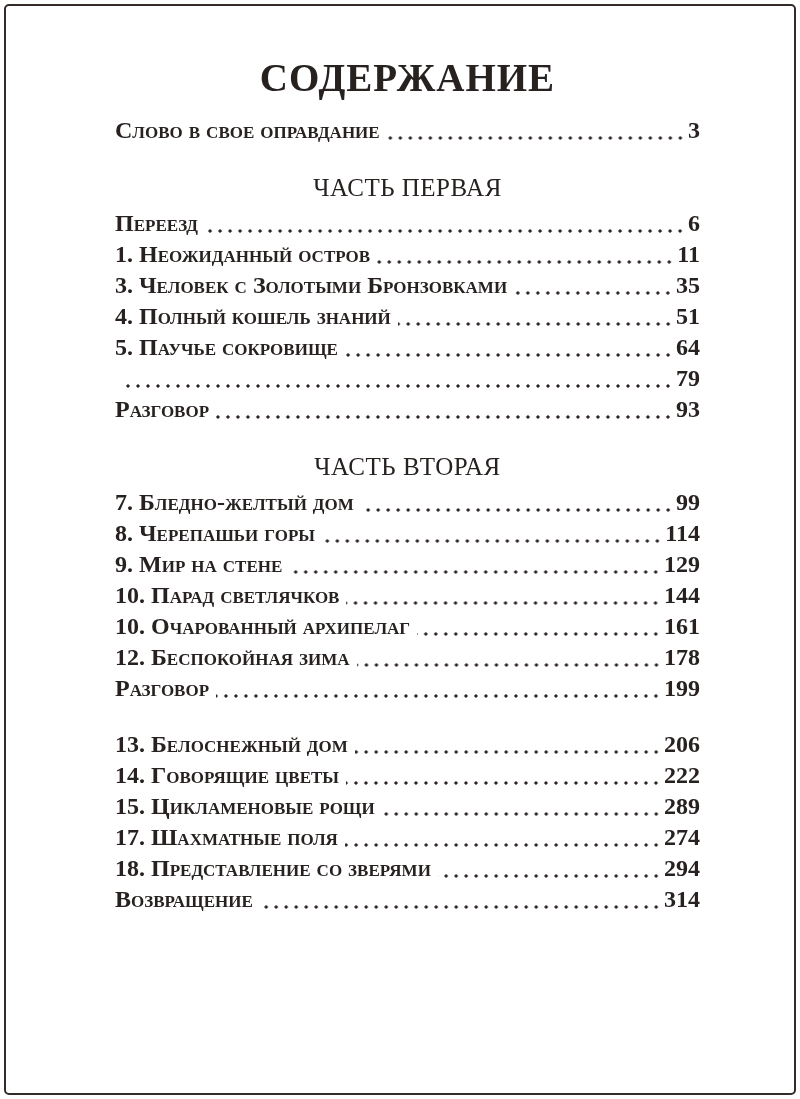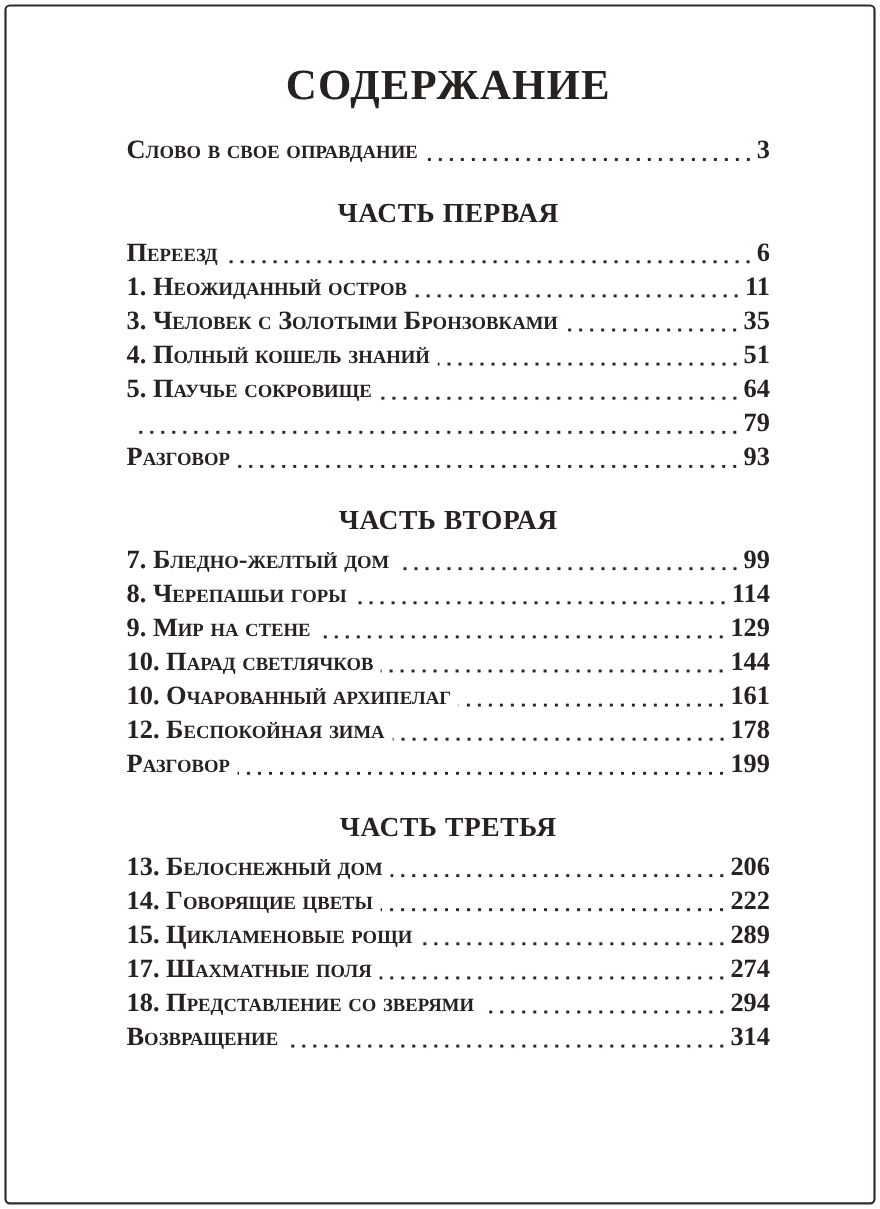--- a/index.html
+++ b/index.html
@@ -20,21 +20,21 @@
     pointer-events: none;
   }
   .content {
     padding: 56px 100px 0 115px;
   }
   .toc-title {
     font-size: 39px;
     font-weight: 700;
     text-align: center;
     letter-spacing: 1px;
-    margin: 0 0 21px 0;
+    margin: 0 0 14px 0;
     line-height: 1.15;
   }
   .toc-row {
     display: flex;
     align-items: baseline;
     font-size: 24px;
     font-weight: 700;
     font-variant: small-caps;
     line-height: 31px;
     white-space: nowrap;
@@ -51,21 +51,21 @@
     background-repeat: repeat-x;
     background-position: right center;
   }
   .toc-row .pagenum {
     flex: 0 0 auto;
     font-variant: normal;
   }
   .section { margin-top: 25px; }
   .section-heading {
     font-size: 25px;
-    font-weight: 700;
+    font-weight: 400;
     text-align: center;
     letter-spacing: 0.5px;
     margin: 0 0 4px 0;
     line-height: 33px;
   }
 </style>
 </head>
 <body>
 
 <div class="page-border"></div>
@@ -168,21 +168,20 @@
 
   <div class="toc-row">
     <span class="label">Разговор</span>
     <span class="leader"></span>
     <span class="pagenum">199</span>
   </div>
 </div>
   </div>
 
   <div class="section">
-    <h2 class="section-heading">ЧАСТЬ ТРЕТЬЯ</h2>
     <div>
   <div class="toc-row">
     <span class="label">13. Белоснежный дом</span>
     <span class="leader"></span>
     <span class="pagenum">206</span>
   </div>
 
   <div class="toc-row">
     <span class="label">14. Говорящие цветы</span>
     <span class="leader"></span>

